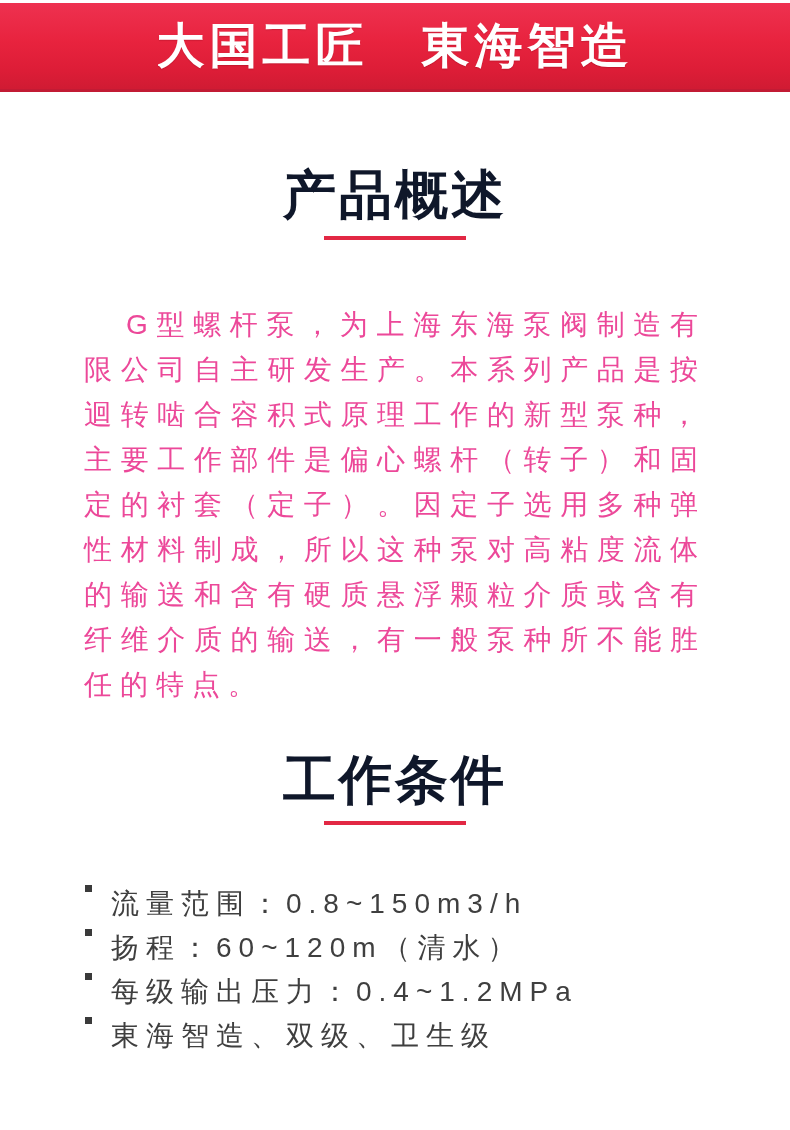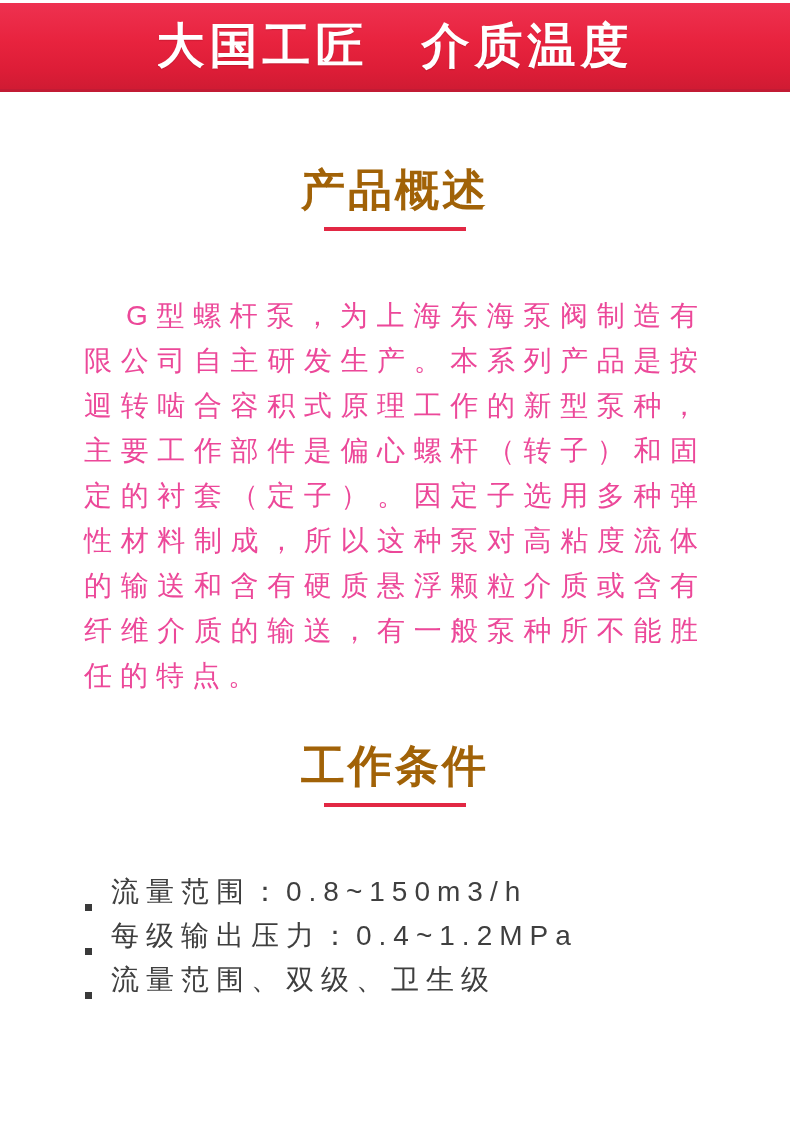--- a/index.html
+++ b/index.html
@@ -36,23 +36,23 @@
   }
 
   
   .section-head {
     text-align: center;
   }
   .section-head.first { margin-top: 76px; }
   .section-head.second { margin-top: 46px; }
   .section-title {
     margin: 0;
-    font-size: 44px;
+    font-size: 53px;
     font-weight: 900;
-    color: #a16207;
+    color: #0f172a;
     letter-spacing: 3px;
     line-height: 1;
   }
   .title-underline {
     width: 142px;
     height: 4px;
     background: #e22844;
     margin: 15px auto 0 auto;
   }
 
@@ -71,42 +71,42 @@
 
   
   .conditions-list {
     list-style: none;
     margin: 60px 0 0 85px;
     padding: 0;
     width: 640px;
   }
   .condition-item {
     display: flex;
-    align-items: flex-end;
+    align-items: flex-start;
     height: 44px;
     font-size: 28px;
     color: #3f3f3f;
     letter-spacing: 7px;
     white-space: nowrap;
   }
   .bullet-dot {
     width: 7px;
     height: 7px;
     background: #3a3a3a;
     margin-right: 19px;
     flex: 0 0 auto;
   }
 </style>
 </head>
 <body>
 
 <div class="page">
 
   <div class="banner">
-    <div class="banner-title">大国工匠　介质温度</div>
+    <div class="banner-title">大国工匠　東海智造</div>
   </div>
 
   <div class="section-head first">
     <h2 class="section-title">产品概述</h2>
     <div class="title-underline"></div>
   </div>
 
   <p class="overview-paragraph">G型螺杆泵，为上海东海泵阀制造有限公司自主研发生产。本系列产品是按迴转啮合容积式原理工作的新型泵种，主要工作部件是偏心螺杆（转子）和固定的衬套（定子）。因定子选用多种弹性材料制成，所以这种泵对高粘度流体的输送和含有硬质悬浮颗粒介质或含有纤维介质的输送，有一般泵种所不能胜任的特点。</p>
 
   <div class="section-head second">
@@ -114,21 +114,25 @@
     <div class="title-underline"></div>
   </div>
 
   <ul class="conditions-list">
     <li class="condition-item">
       <span class="bullet-dot"></span>
       <span>流量范围：0.8~150m3/h</span>
     </li>
     <li class="condition-item">
       <span class="bullet-dot"></span>
+      <span>扬程：60~120m（清水）</span>
+    </li>
+    <li class="condition-item">
+      <span class="bullet-dot"></span>
       <span>每级输出压力：0.4~1.2MPa</span>
     </li>
     <li class="condition-item">
       <span class="bullet-dot"></span>
-      <span>流量范围、双级、卫生级</span>
+      <span>東海智造、双级、卫生级</span>
     </li>
   </ul>
 
 </div>
 
 </body></html>

